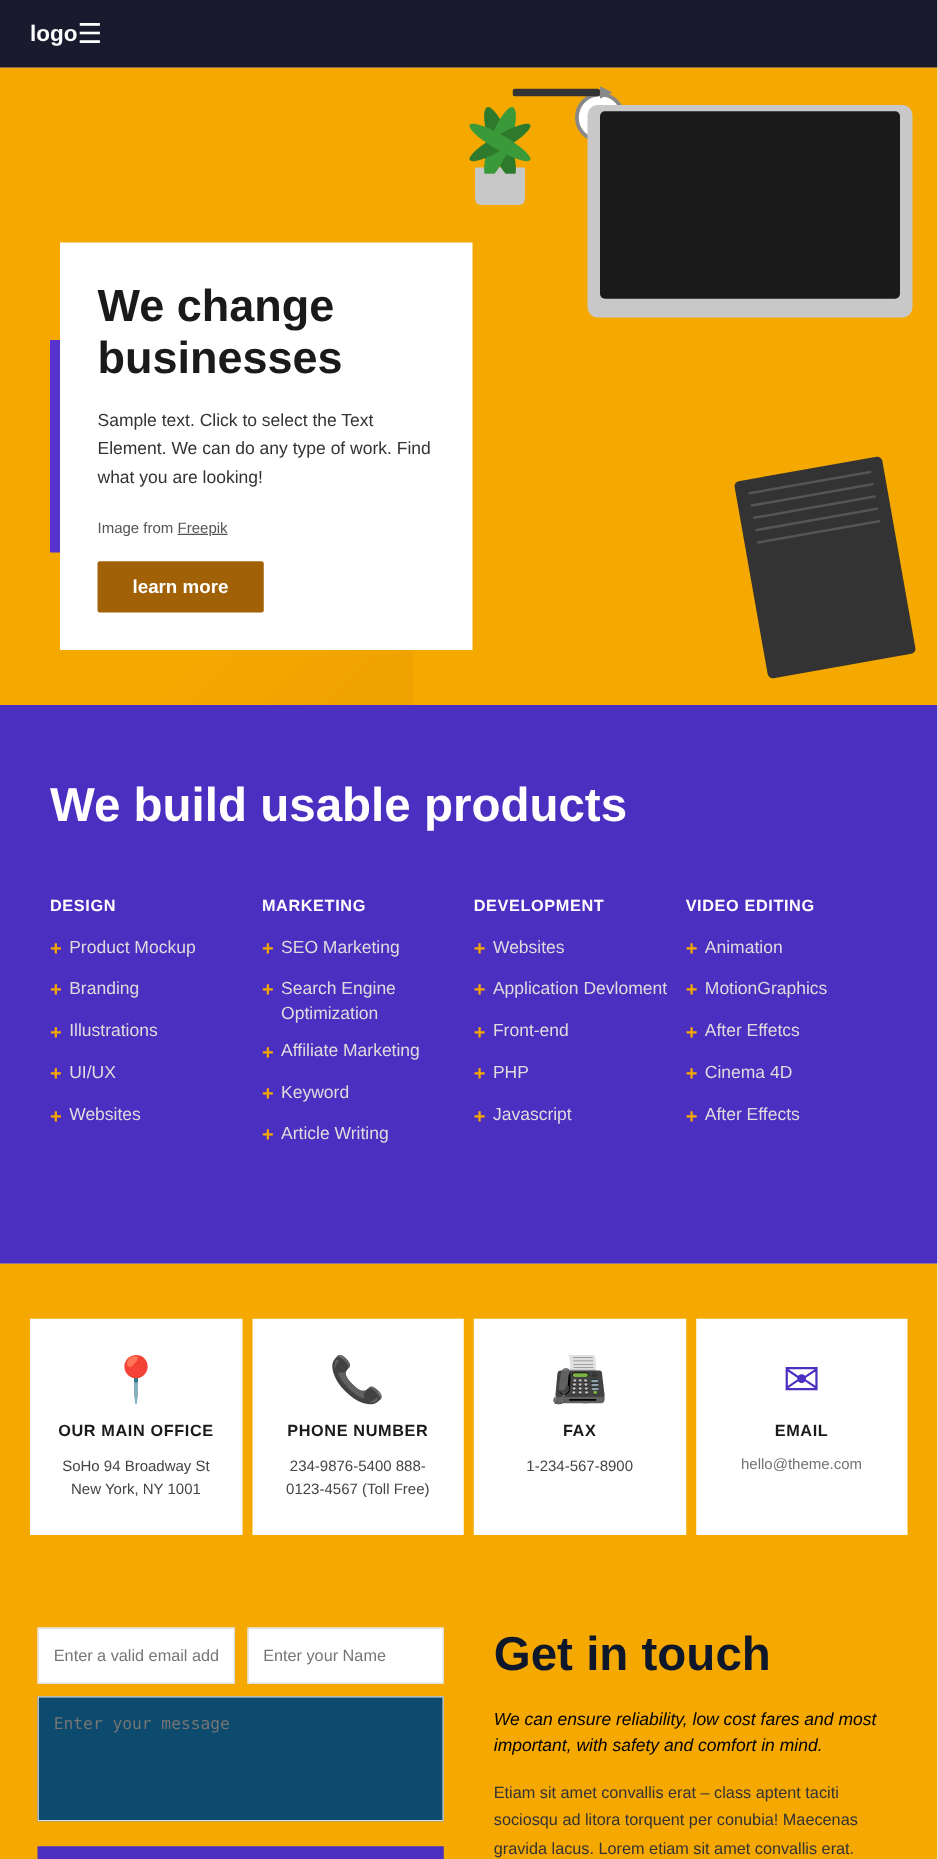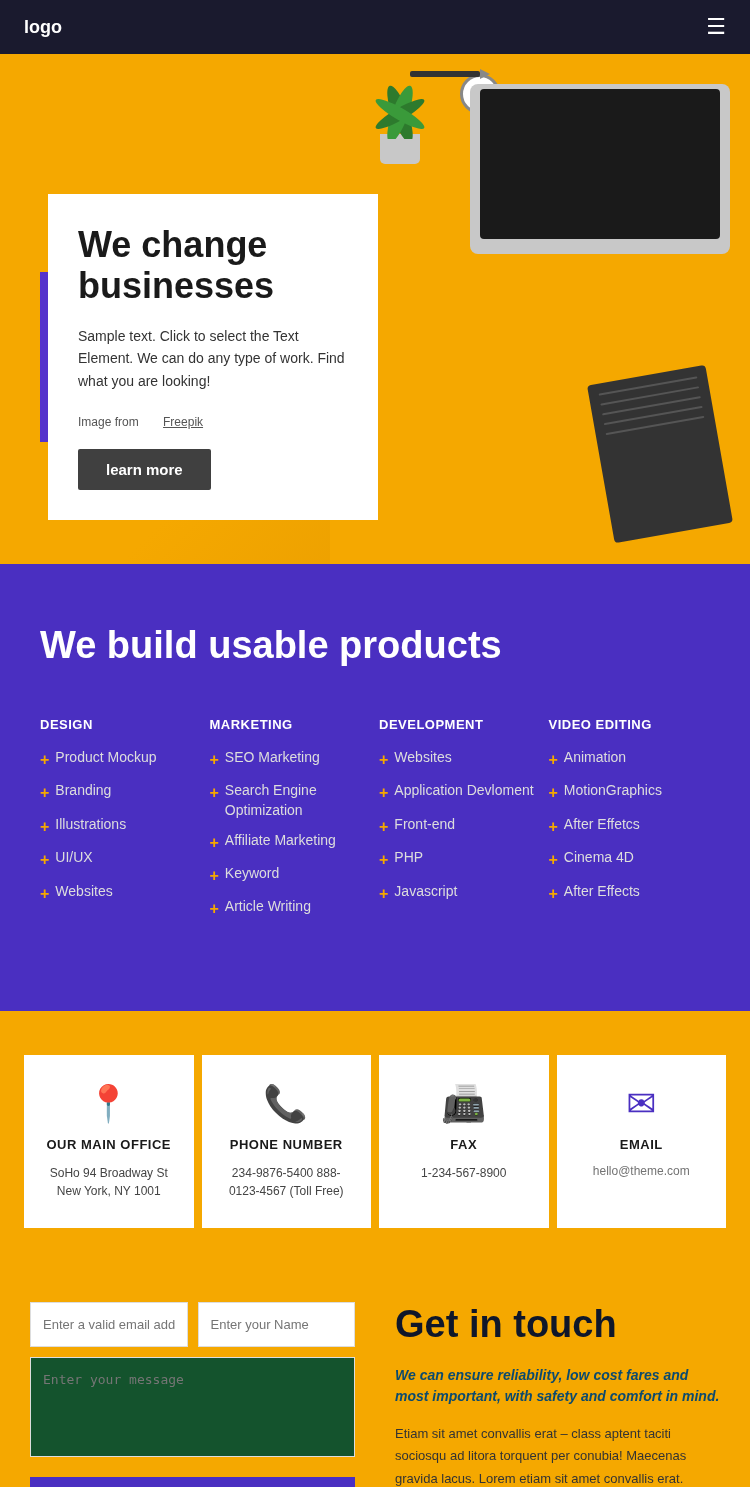--- a/index.html
+++ b/index.html
@@ -2,21 +2,20 @@
 <html><head>
   <meta charset="utf-8">
   <style>
     * { margin: 0; padding: 0; box-sizing: border-box; }
     body { font-family: Arial, sans-serif; width: 750px; overflow-x: hidden; }
 
     
     .navbar {
       background: #1a1a2e;
       display: flex;
-      justify-content: space-between;
       align-items: center;
       padding: 14px 24px;
       position: relative;
       z-index: 10;
     }
     .navbar-logo { color: #fff; font-size: 18px; font-weight: bold; }
     .navbar-menu { color: #fff; font-size: 22px; cursor: pointer; }
 
     
     .hero {
@@ -63,23 +62,23 @@
       font-size: 14px;
       color: #333;
       line-height: 1.6;
       margin-bottom: 23px;
     }
     .hero-image-credit {
       font-size: 12px;
       color: #555;
       margin-bottom: 20px;
     }
-    .hero-image-credit a { color: #555; margin-left: 21px; }
+    .hero-image-credit a { color: #555; }
     .hero-btn {
-      background: #404040;
+      background: #a16207;
       color: #fff;
       border: none;
       padding: 12px 28px;
       font-size: 15px;
       font-weight: bold;
       cursor: pointer;
       border-radius: 2px;
       text-transform: lowercase;
     }
 
@@ -276,21 +275,21 @@
       background: #fff;
       width: 100%;
       outline: none;
     }
     .form-textarea {
       width: 100%;
       padding: 14px 12px;
       border: 1px solid #ddd;
       font-size: 13px;
       color: #999;
-      background: #14532d;
+      background: #0c4a6e;
       height: 100px;
       resize: none;
       outline: none;
       display: block;
       margin-bottom: 20px;
     }
     .form-submit {
       width: 100%;
       background: #4a2fc1;
       color: #fff;
@@ -305,22 +304,22 @@
     .get-in-touch-title {
       font-size: 38px;
       font-weight: 700;
       color: #0f172a;
       margin-bottom: 18px;
       line-height: 1.2;
     }
     .get-in-touch-subtitle {
       font-size: 14px;
       font-style: italic;
-      font-weight: bold;
-      color: #0c4a6e;
+      font-weight: normal;
+      color: #000000;
       margin-bottom: 16px;
       line-height: 1.5;
     }
     .get-in-touch-body {
       font-size: 13px;
       color: #333;
       line-height: 1.7;
       margin-bottom: 24px;
     }
   </style>

